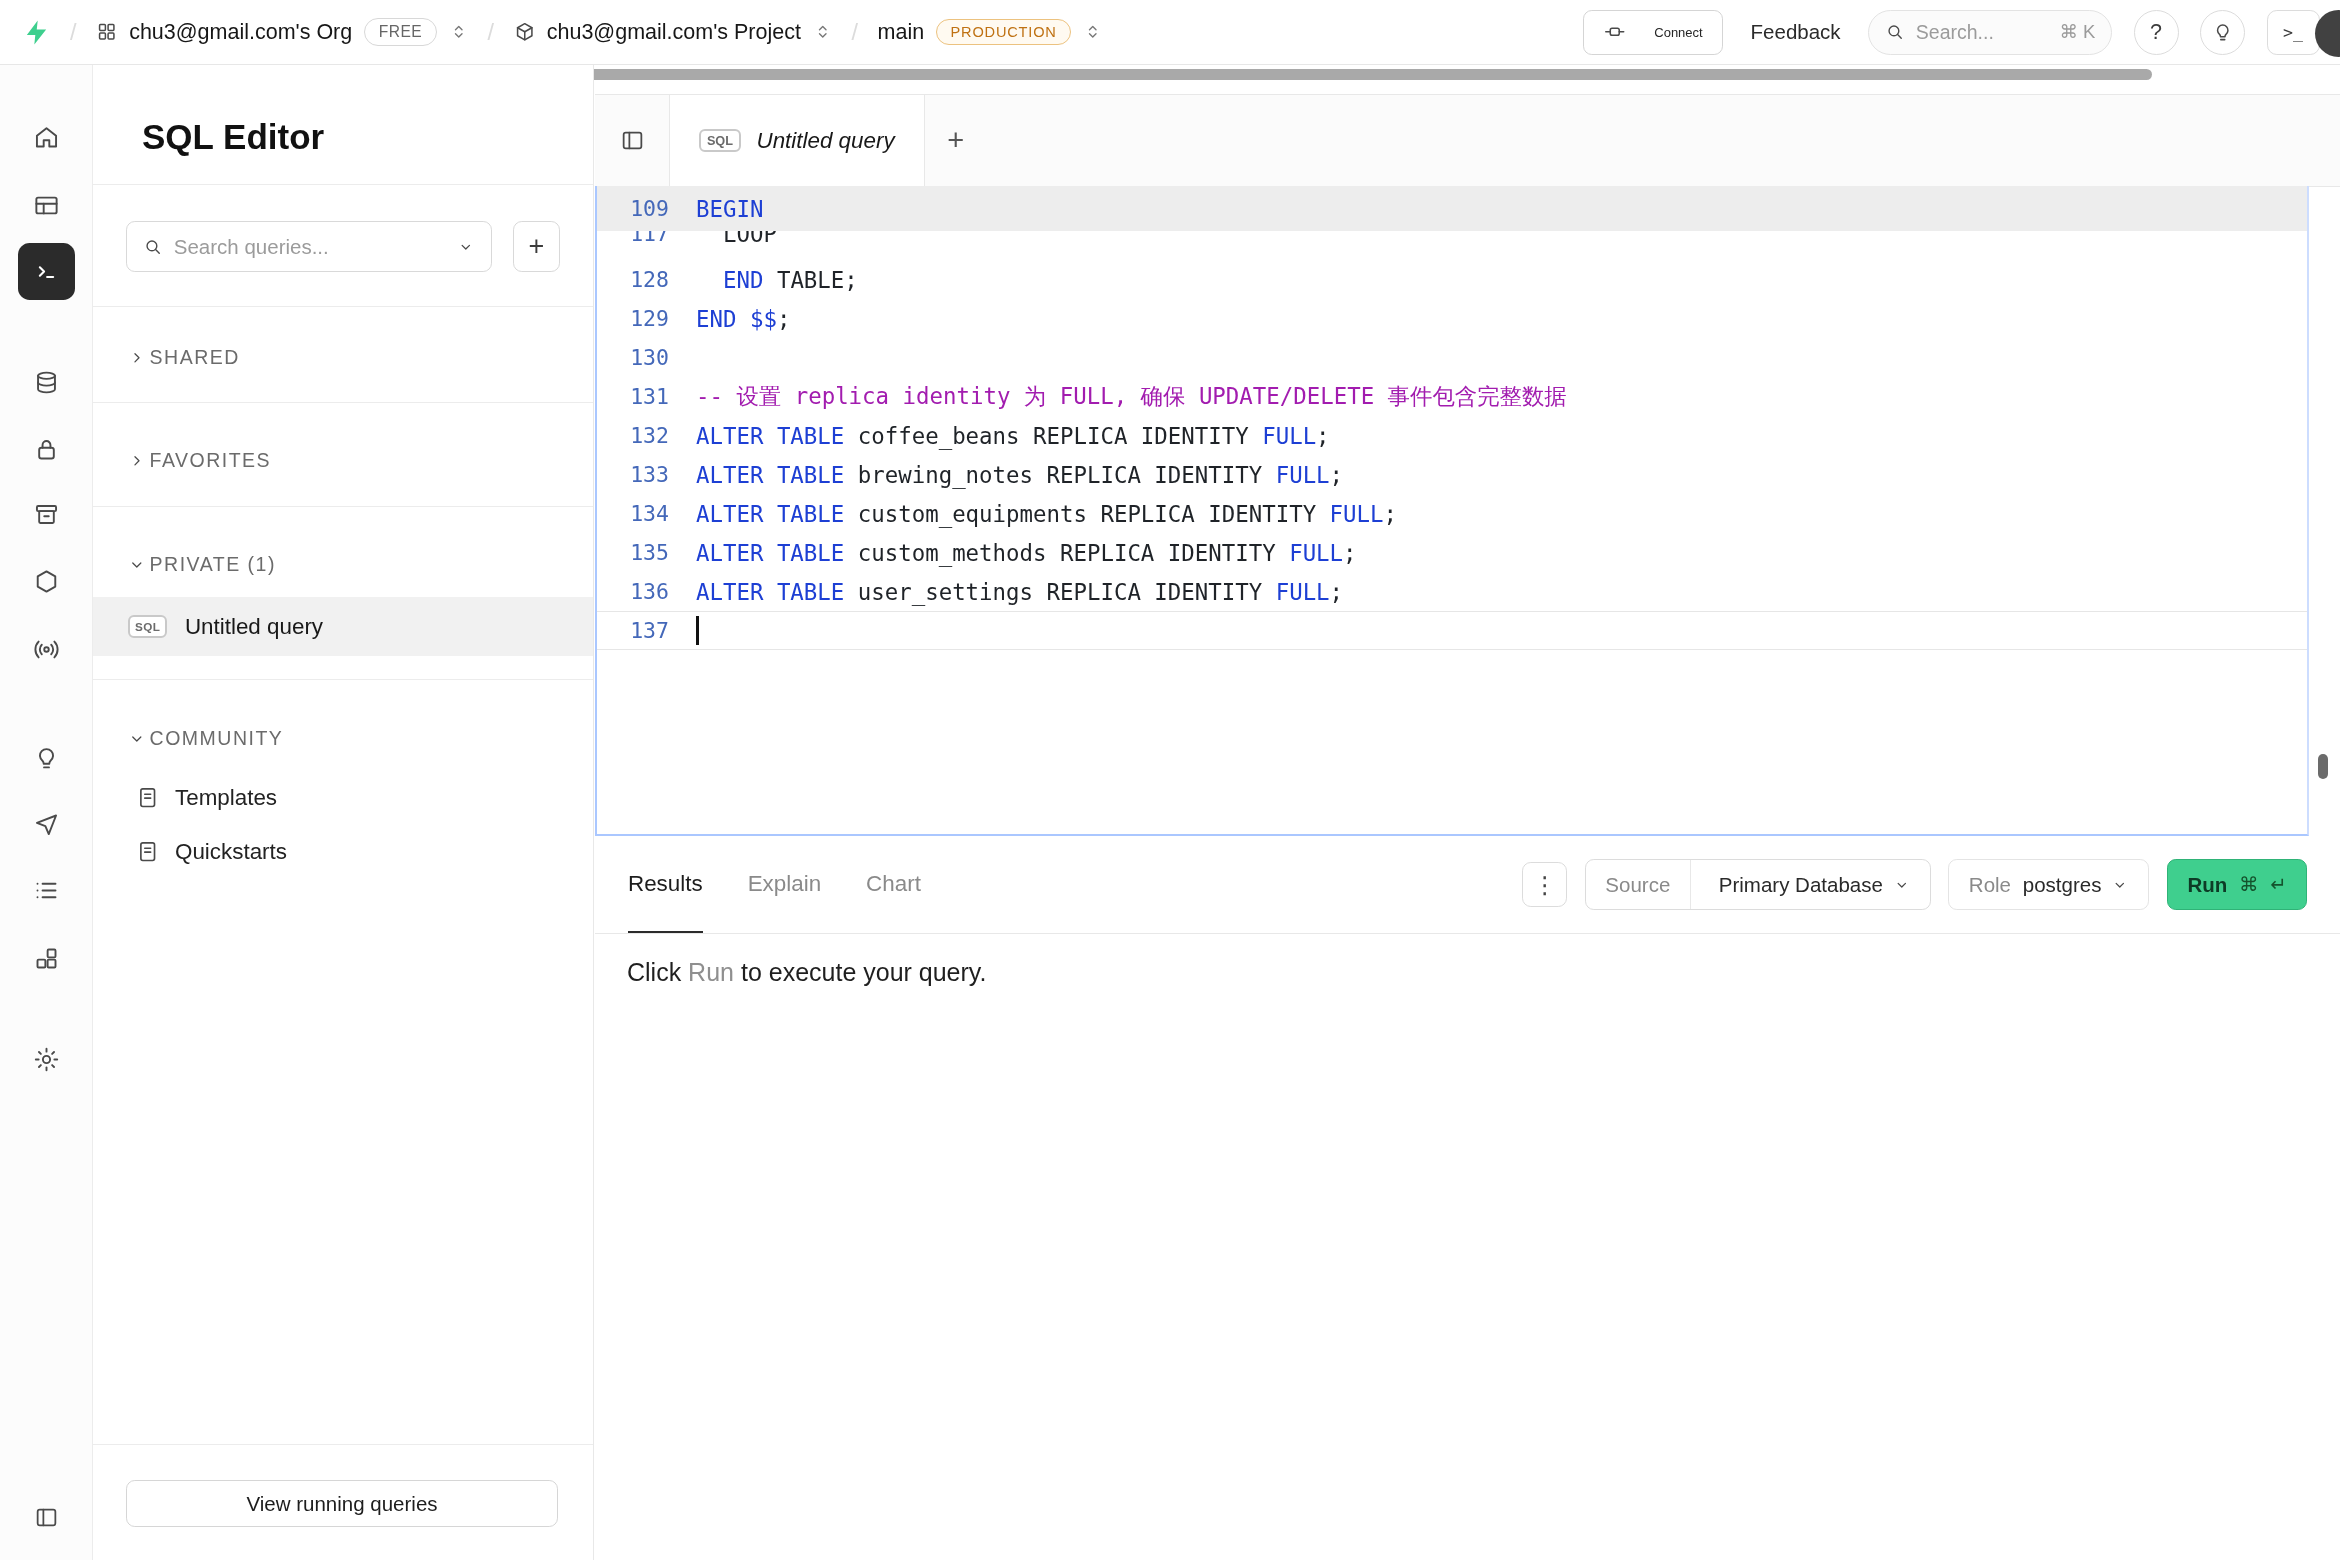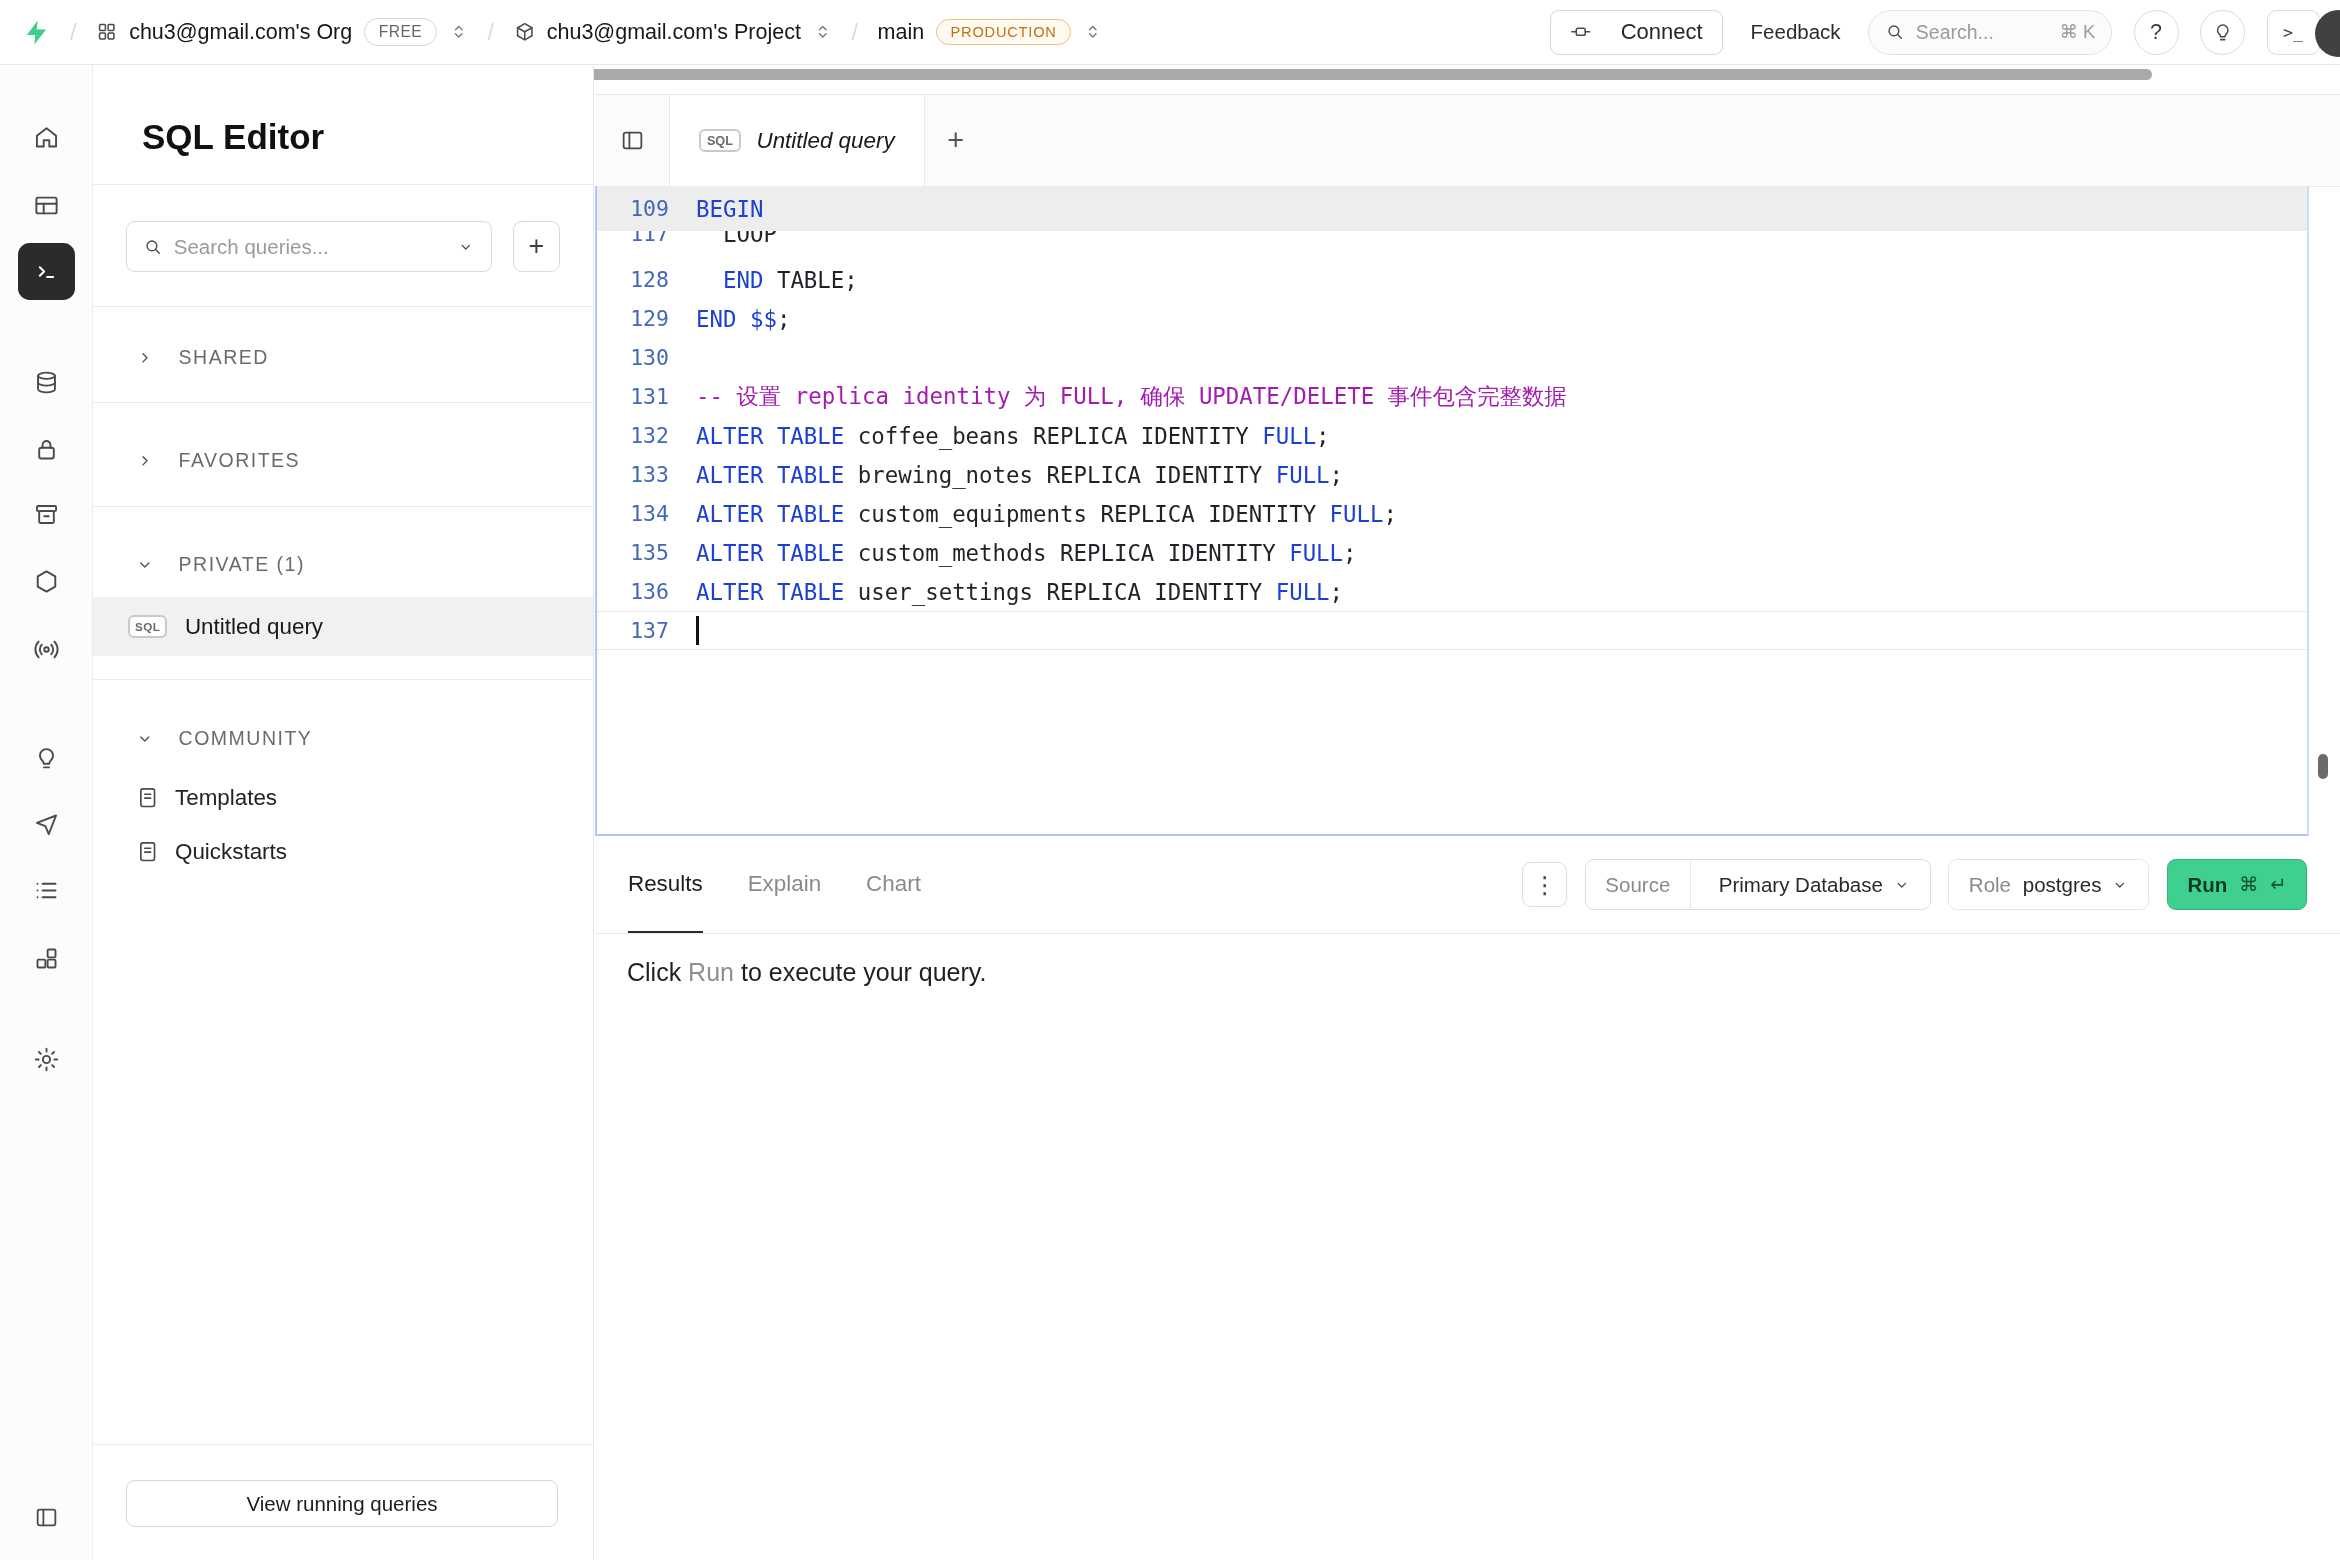--- a/index.html
+++ b/index.html
@@ -11,21 +11,21 @@
   .topbar { position:absolute; top:0; left:0; width:2341px; height:65px; background:#fff;
     border-bottom:1px solid #e7e7e7; display:flex; align-items:center; padding:0 21.5px; gap:11.7px; }
   .crumb { display:flex; align-items:center; gap:11.7px; font-size:21.5px; color:#171717; white-space:nowrap; }
   .slash { color:#dcdcdc; font-size:23.4px; font-weight:300; padding:0 7.8px; }
   .pill { border:1px solid #d8d8d8; border-radius:974px; font-size:15.6px; color:#666;
     padding:3.9px 13.7px; letter-spacing:0.5px; background:#fff; }
   .pill.prod { background:#fffaf1; border-color:#ecc férfiak; border-color:#ecc27f; color:#bf7112; font-size:14.6px; letter-spacing:0.8px; }
   .updown { opacity:.75; }
   .tb-right { margin-left:auto; display:flex; align-items:center; gap:21.5px; }
   .connect-btn { display:flex; align-items:center; gap:29px; border:1px solid #d5d5d5; border-radius:8.8px;
-    height:45px; padding:0 19.5px; font-size:22px; color:#262626; background:#fff; cursor:pointer; }
+    height:45px; padding:0 19.5px; font-size:13px; color:#262626; background:#fff; cursor:pointer; }
   .feedback { font-size:20.5px; color:#2b2b2b; padding:0 5.9px; cursor:pointer; }
   .searchpill { display:flex; align-items:center; gap:11.7px; width:244px; height:45px;
     border:1px solid #e3e3e3; background:#fbfbfb; border-radius:974px; padding:0 15.6px; }
   .searchpill input { border:none; outline:none; background:transparent; font-size:19.5px; color:#6b6b6b;
     width:117px; font-family:"Liberation Sans",sans-serif; }
   .searchpill input::placeholder { color:#9b9b9b; }
   .sp-shortcut { margin-left:auto; color:#9b9b9b; font-size:18.5px; white-space:nowrap; }
   .circlebtn { width:45px; height:45px; border:1px solid #dcdcdc; border-radius:50%; background:#fff;
     display:flex; align-items:center; justify-content:center; font-size:21.5px; color:#3c3c3c; cursor:pointer; }
   .squarebtn { width:53px; height:45px; border:1px solid #dcdcdc; border-radius:9.8px; background:#fff;
@@ -52,22 +52,22 @@
     display:flex; align-items:center; padding:25px 49px 0; }
   .sb-title { font-size:35px; font-weight:700; color:#111; }
   .sb-search { position:absolute; top:156px; left:33px; right:33px; height:62px; display:flex; gap:21.5px; }
   .sb-search-box { flex:1; height:51px; border:1px solid #d9d9d9; border-radius:8.8px; background:#fff;
     display:flex; align-items:center; gap:11.7px; padding:0 15.6px; }
   .sb-search-box input { border:none; outline:none; background:transparent; font-size:20.5px; color:#555;
     flex:1; min-width:0; font-family:"Liberation Sans",sans-serif; }
   .sb-search-box input::placeholder { color:#9b9b9b; }
   .sb-newquery { width:47px; height:51px; border:1px solid #d9d9d9; border-radius:8.8px; background:#fff;
     display:flex; align-items:center; justify-content:center; font-size:27px; color:#3c3c3c; cursor:pointer; }
-  .sb-section { position:absolute; left:8px; right:0; height:59px; display:flex; align-items:center;
-    gap:25px; padding:0 35px; cursor:pointer; }
+  .sb-section { position:absolute; left:0; right:0; height:59px; display:flex; align-items:center;
+    gap:4px; padding:0 35px; cursor:pointer; }
   .sb-section-label { font-size:19.5px; font-weight:500; letter-spacing:1.5px; color:#6b6b6b; }
   .sb-query-item { position:absolute; left:0; right:0; height:59px; background:#f1f1f1;
     display:flex; align-items:center; gap:17.6px; padding:0 35px; cursor:pointer; }
   .sqlbadge { border:2px solid #c9c9c9; border-radius:5.9px; font-size:11.7px; font-weight:700;
     color:#6b6b6b; padding:2.9px 4.9px; letter-spacing:0.5px; background:#fff; }
   .sb-query-label { font-size:22.4px; color:#191919; }
   .sb-item { position:absolute; left:0; right:0; height:55px; display:flex; align-items:center;
     gap:15.6px; padding:0 43px; cursor:pointer; }
   .sb-item-label { font-size:22.4px; color:#232323; }
   .sb-footer-btn { position:absolute; top:1415px; left:33px; right:35px; height:47px;

